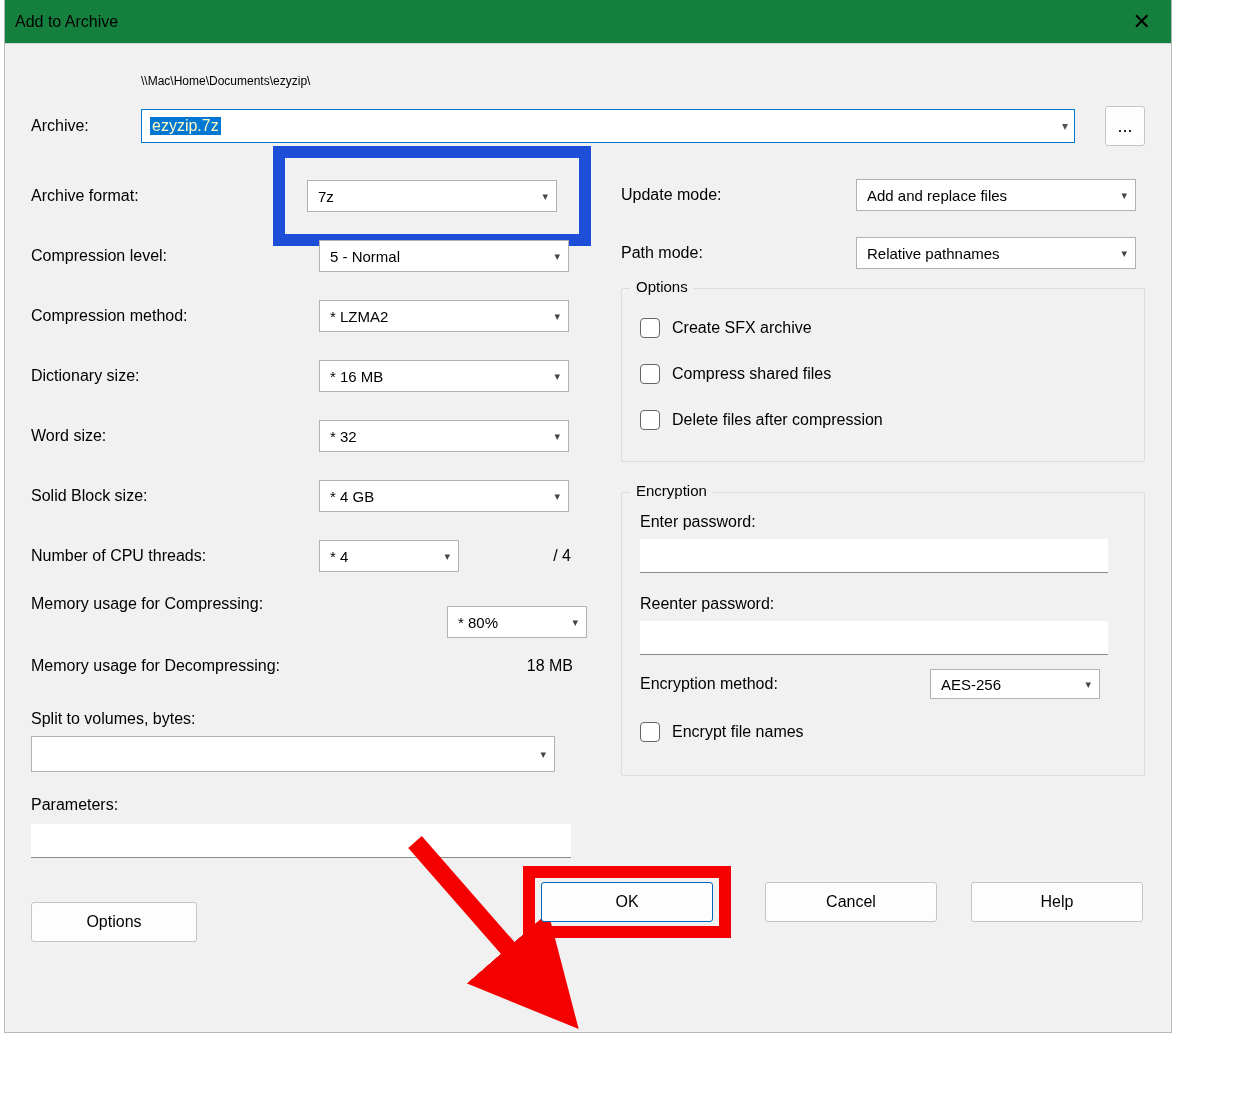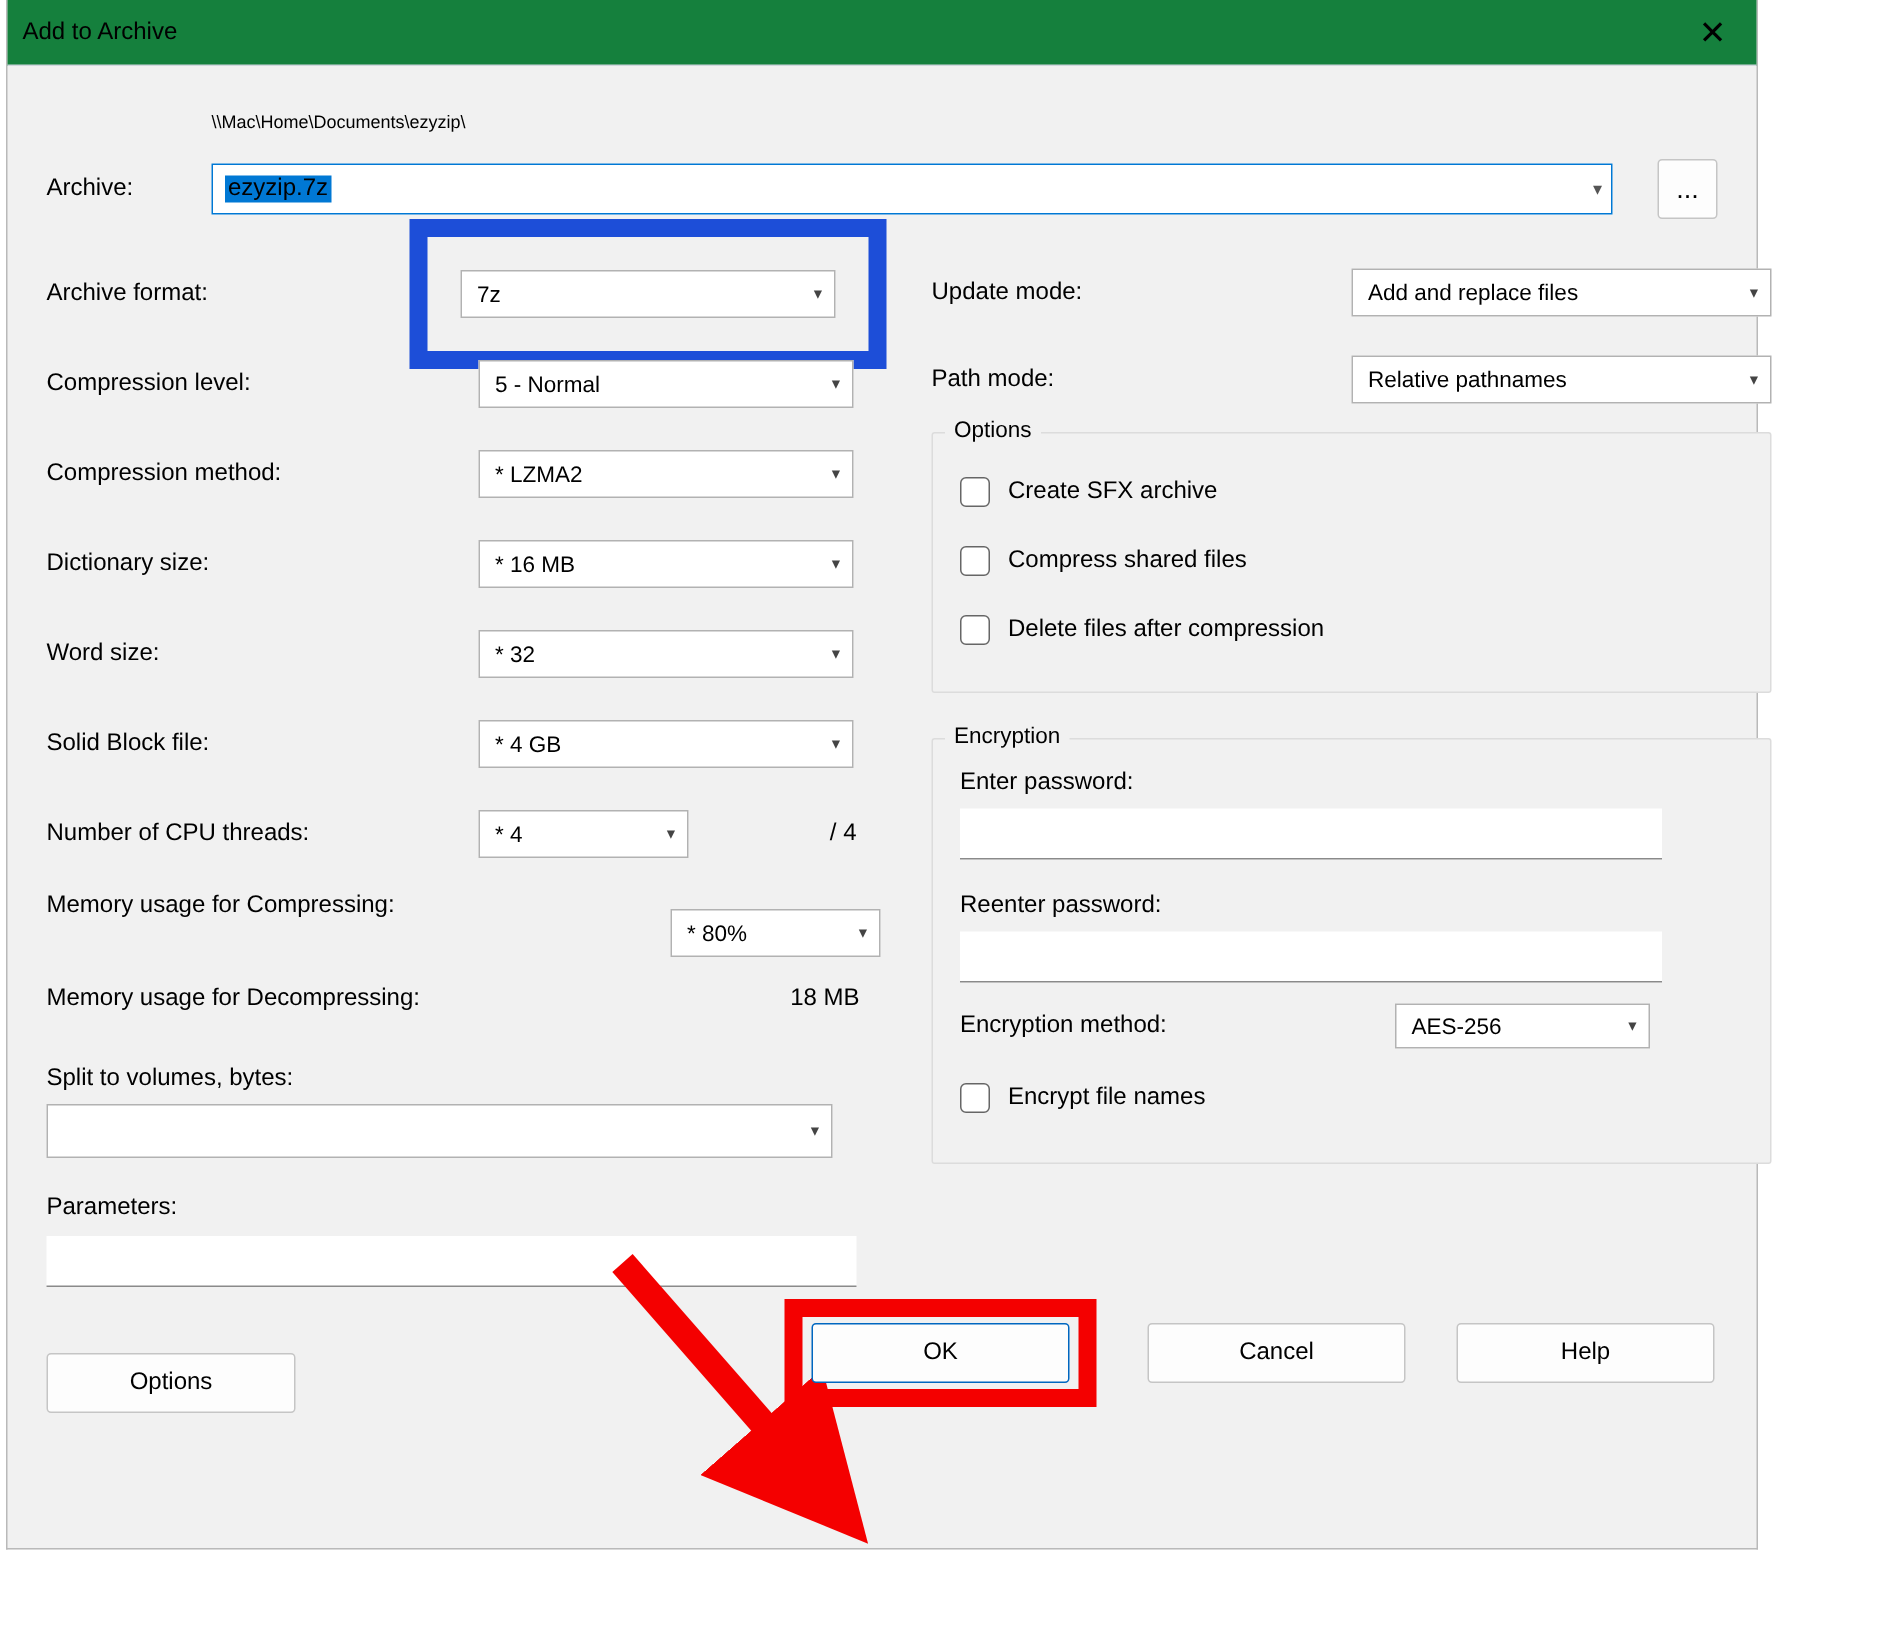--- a/index.html
+++ b/index.html
@@ -51,21 +51,21 @@
     height: 34px;
     border: 1px solid #0078d4;
     background: #fff;
     display: flex;
     align-items: center;
     padding: 0 8px;
     position: relative;
   }
   .combo-archive .sel-text {
     background: #0078d4;
-    color: #000000;
+    color: #fef9c3;
     padding: 0 2px;
     font-size: 16px;
   }
   .dd-btn {
     position: absolute;
     right: 6px; top: 50%;
     transform: translateY(-50%);
     color: #555;
     font-size: 12px;
     pointer-events: none;
@@ -134,21 +134,21 @@
     margin-top: 44px;
     width: 166px; height: 40px;
     border: 1px solid #c5c5c5;
     border-radius: 3px;
     background: #fdfdfd;
     font-size: 16px;
     cursor: pointer;
   }
 
   
-  .r-field-row { display:flex; align-items:center; height:58px;gap:45px; }
+  .r-field-row { display:flex; align-items:center; height:58px; }
   .r-field-label { width: 235px; font-size:16px; }
   .r-combo { width: 280px; height: 32px; }
 
   .groupbox {
     border: 1px solid #dcdcdc;
     border-radius: 2px;
     padding: 16px 18px 18px 18px;
     margin-top: 6px;
     position: relative;
     background: #f1f1f1;
@@ -287,21 +287,21 @@
 
         <div class="field-row">
           <div class="field-label">Word size:</div>
           <div class="combo combo-250">
             <span>* 32</span>
             <span class="dd-btn">▾</span>
           </div>
         </div>
 
         <div class="field-row">
-          <div class="field-label">Solid Block file:</div>
+          <div class="field-label">Solid Block size:</div>
           <div class="combo combo-250">
             <span>* 4 GB</span>
             <span class="dd-btn">▾</span>
           </div>
         </div>
 
         <div class="field-row">
           <div class="field-label">Number of CPU threads:</div>
           <div class="combo combo-140">
             <span>* 4</span>

